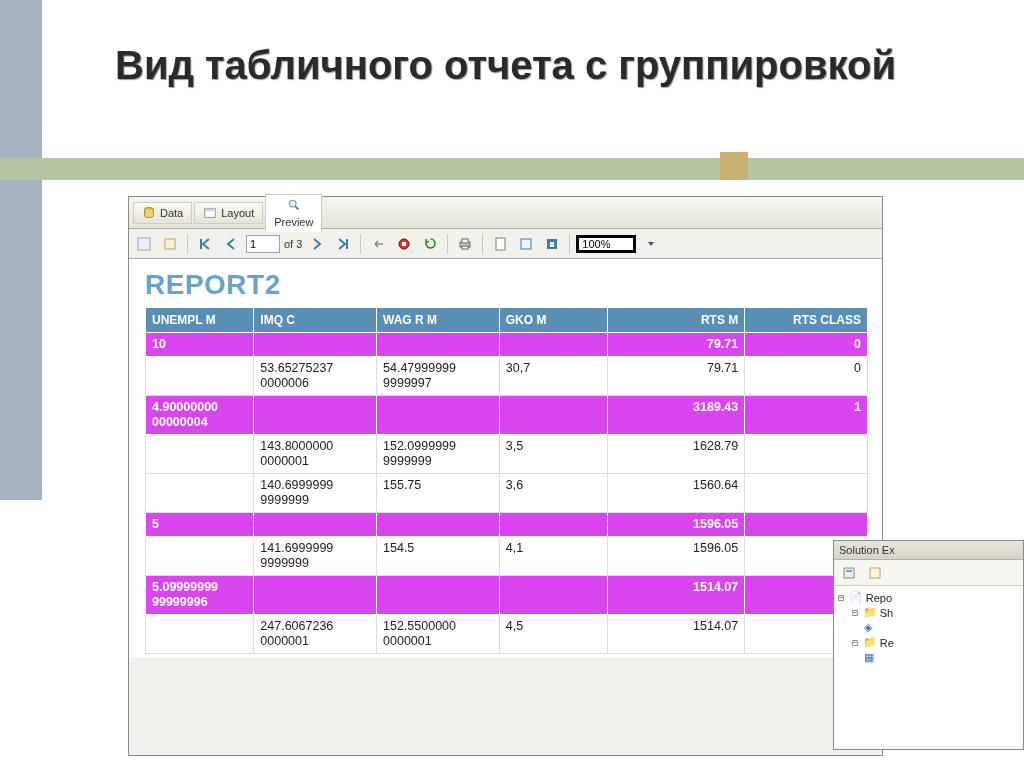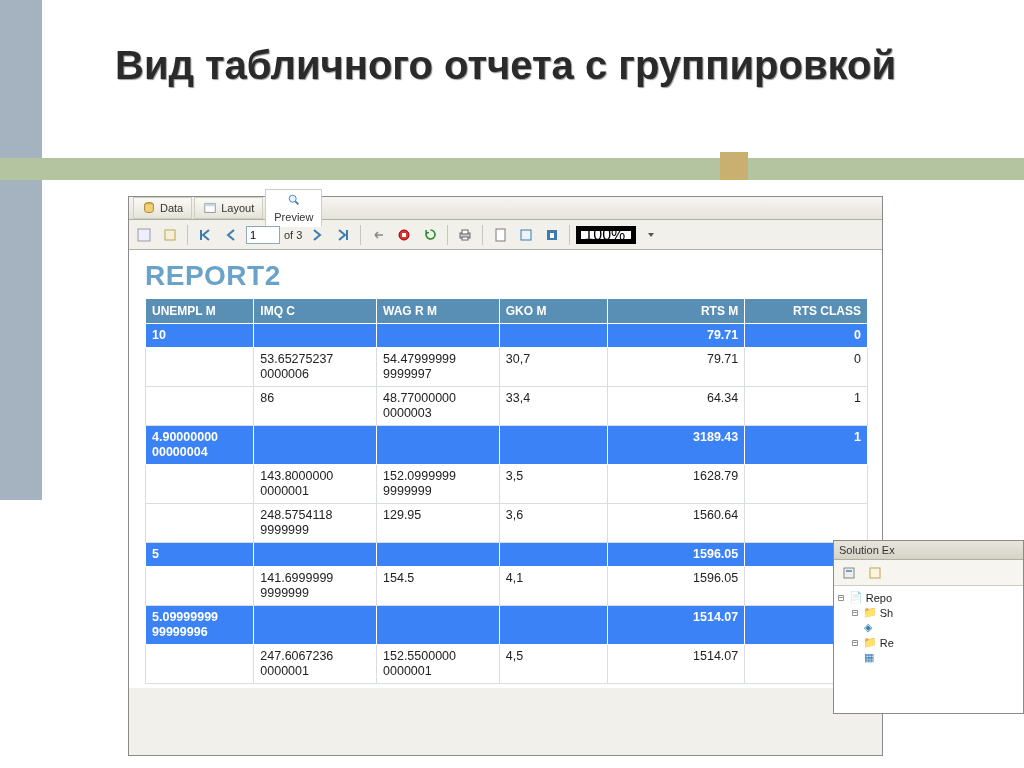--- a/index.html
+++ b/index.html
@@ -52,21 +52,21 @@
     position: absolute;
     left: 128px;
     top: 196px;
     width: 755px;
     height: 560px;
     border: 1px solid #8a8a8a;
     background: #f1f0ea;
     font-size: 12px;
   }
   .tabbar {
-    height: 23px;
+    height: 32px;
     background: linear-gradient(#f6f5f0,#e6e4da);
     border-bottom: 1px solid #b0afa4;
     display: flex;
     align-items: center;
     padding: 8px 4px;
     gap: 2px;
   }
   .tab {
     display: flex;
     align-items: center;
@@ -100,22 +100,22 @@
     border-radius: 2px;
   }
   .sep { width: 1px; height: 20px; background: #c8c6ba; margin: 0 2px; }
   .page-input {
     width: 34px; height: 18px;
     border: 1px solid #8fa6bd; background: #fff;
     font-size: 11px; padding: 1px 3px;
   }
   .zoom-input {
     width: 60px; height: 18px;
-    border: 5px solid #000000; background: #fff;
-    font-size: 16px; padding: 1px 3px;
+    border: 3px solid #000000; background: #fff;
+    font-size: 11px; padding: 1px 3px;
   }
   .report-area {
     background: #fff;
     padding: 10px 14px 4px 16px;
   }
   .report-title {
     font-size: 28px;
     font-weight: bold;
     color: #6aa3c9;
     font-family: Verdana, Arial, sans-serif;
@@ -143,32 +143,32 @@
   table.report td {
     border: 1px solid #d8dde1;
     padding: 4px 6px;
     color: #222;
     background: #fff;
     vertical-align: top;
     word-wrap: break-word;
     line-height: 1.2;
   }
   tr.group td {
-    background: #3b82f6;
+    background: #d946ef;
     color: #fff;
     font-weight: bold;
     border: 1px solid #fff;
   }
   
   .solexp {
     position: absolute;
     left: 833px;
     top: 540px;
     width: 191px;
-    height: 174px;
+    height: 210px;
     border: 1px solid #8a8a8a;
     background: #f6f5f0;
     font-size: 11px;
     overflow: hidden;
   }
   .solexp .titlebar {
     background: linear-gradient(#e8e6dc,#d6d3c6);
     padding: 3px 5px;
     font-size: 11px;
     color: #333;
@@ -357,48 +357,40 @@
               <td class="r">0</td>
             </tr>
             <tr>
               <td></td>
               <td>53.65275237 0000006</td>
               <td>54.47999999 9999997</td>
               <td>30,7</td>
               <td class="r">79.71</td>
               <td class="r">0</td>
             </tr>
-            <tr>
-              <td></td>
-              <td>86</td>
-              <td>48.77000000 0000003</td>
-              <td>33,4</td>
-              <td class="r">64.34</td>
-              <td class="r">1</td>
-            </tr>
             <tr class="group">
               <td>4.90000000 00000004</td>
               <td></td>
               <td></td>
               <td></td>
               <td class="r">3189.43</td>
               <td class="r">1</td>
             </tr>
             <tr>
               <td></td>
               <td>143.8000000 0000001</td>
               <td>152.0999999 9999999</td>
               <td>3,5</td>
               <td class="r">1628.79</td>
               <td class="r"></td>
             </tr>
             <tr>
               <td></td>
-              <td>248.5754118 9999999</td>
-              <td>129.95</td>
+              <td>140.6999999 9999999</td>
+              <td>155.75</td>
               <td>3,6</td>
               <td class="r">1560.64</td>
               <td class="r"></td>
             </tr>
             <tr class="group">
               <td>5</td>
               <td></td>
               <td></td>
               <td></td>
               <td class="r">1596.05</td>

